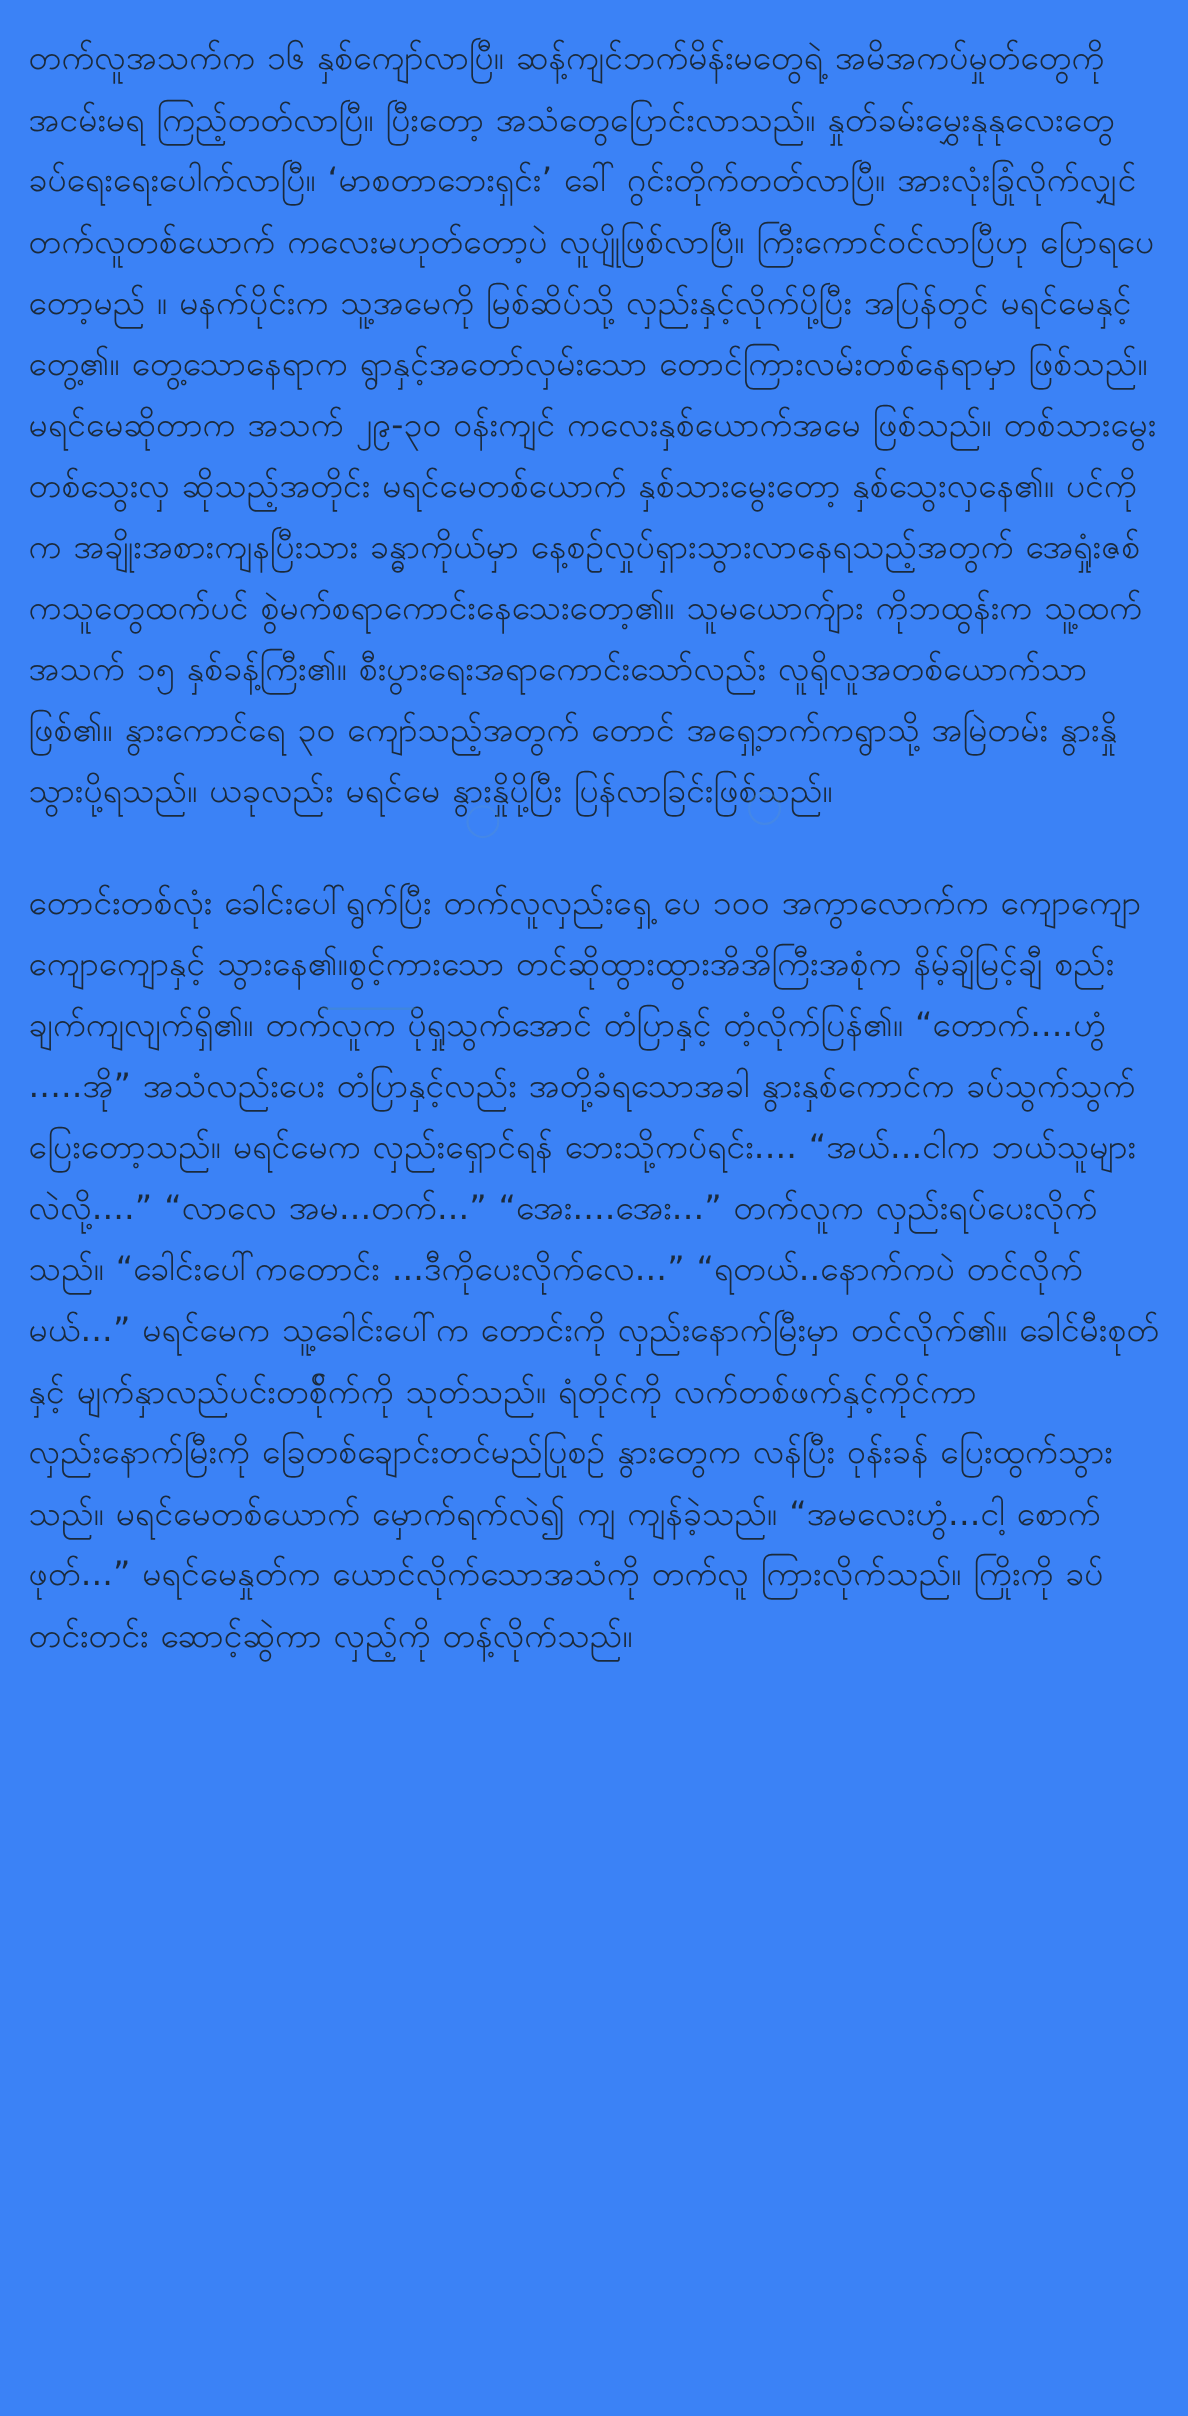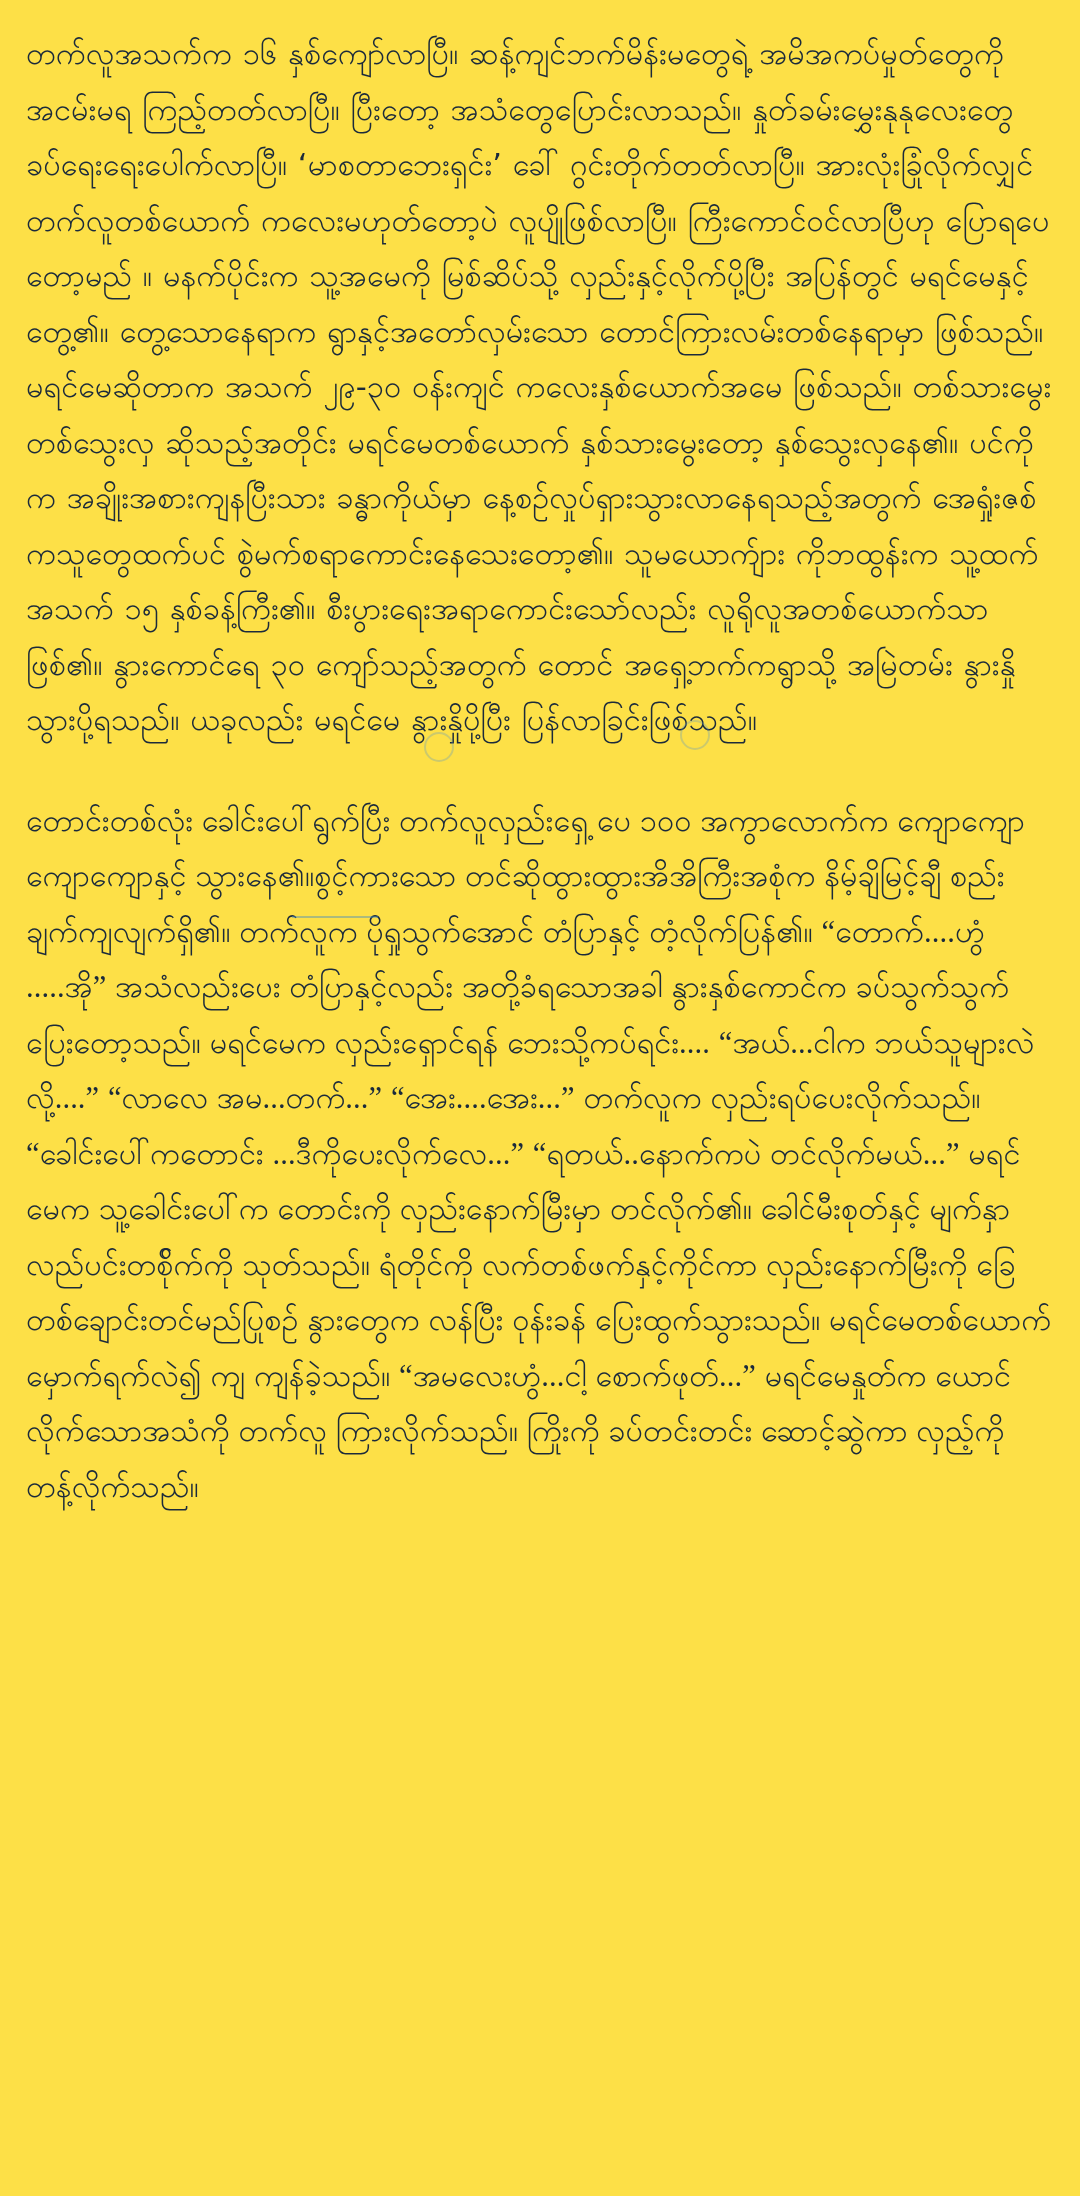--- a/index.html
+++ b/index.html
@@ -10,38 +10,37 @@
   body {
     width: 1080px;
     min-height: 2196px;
     font-family: "DejaVu Sans", "Liberation Sans", sans-serif;
   }
   .page {
     width: 1080px;
     min-height: 2196px;
     box-sizing: border-box;
     padding: 26px 26px 30px 26px;
-    background: #fde047;
+    background: #3b82f6;
     position: relative;
   }
   .story {
     color: #1b2a3b;
     font-size: 30.5px;
     line-height: 1.82;
     text-align: left;
     letter-spacing: 0.1px;
     word-spacing: 1px;
   }
   .para {
     margin: 0 0 0 0;
     color: #1b2a3b;
   }
   .para + .para {
     margin-top: 46px;
-    font-family: Liberation Serif, serif;
   }
   .watermark {
     position: absolute;
     left: 0;
     top: 0;
     width: 100%;
     height: 100%;
     pointer-events: none;
   }
   .wm-circle {

